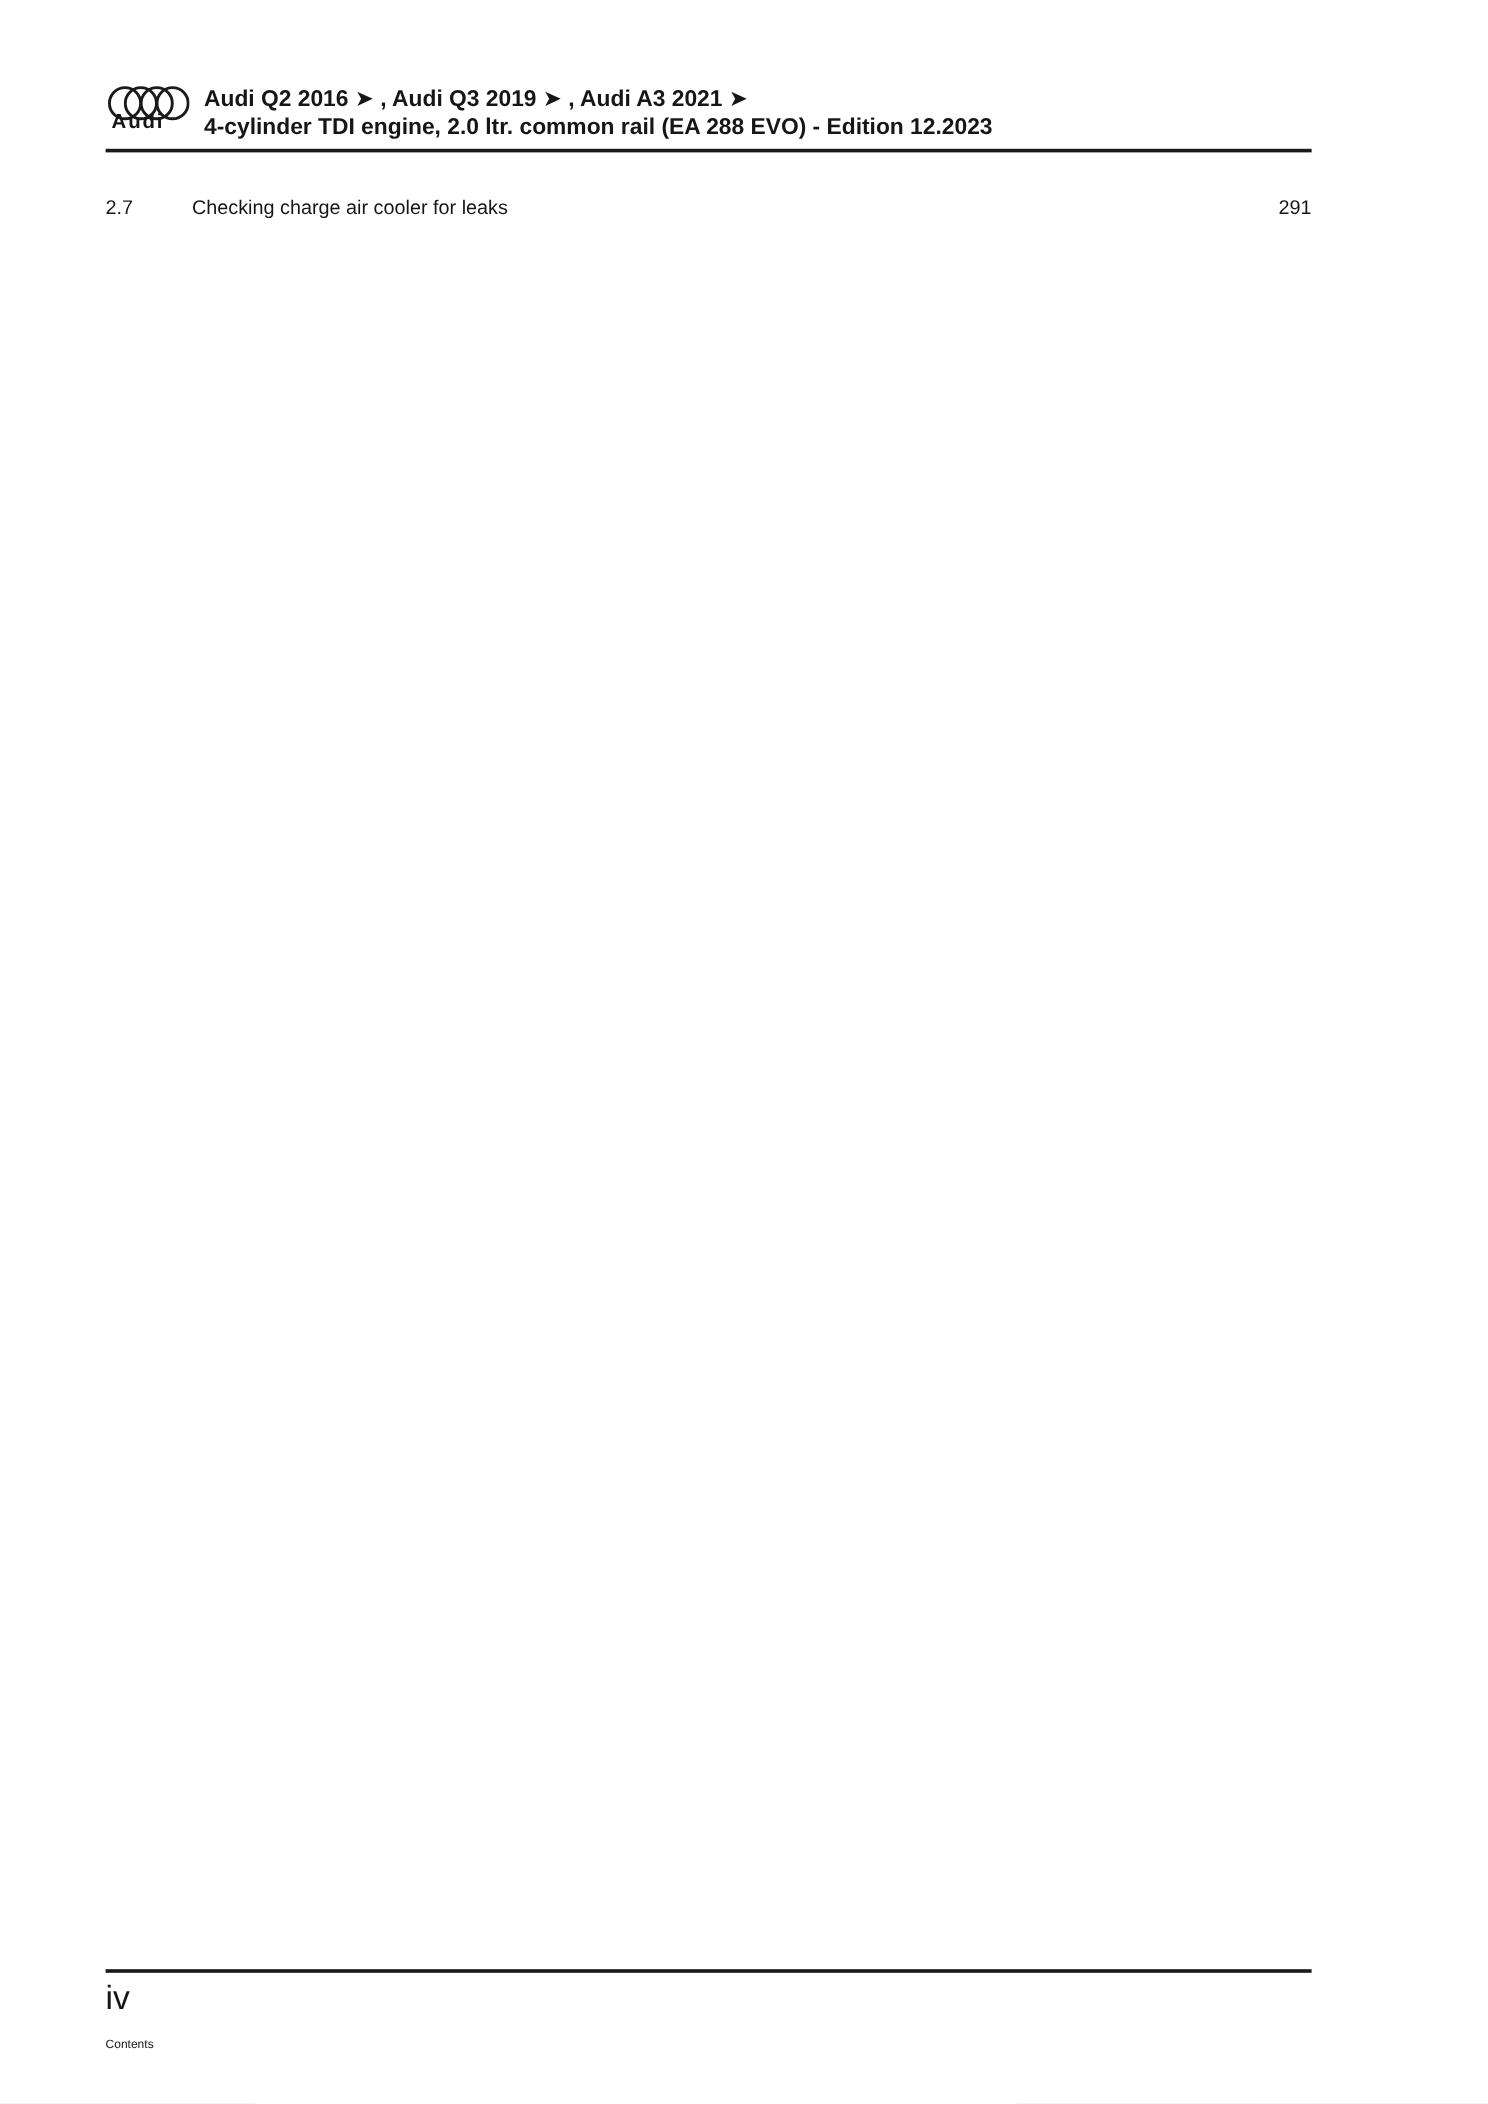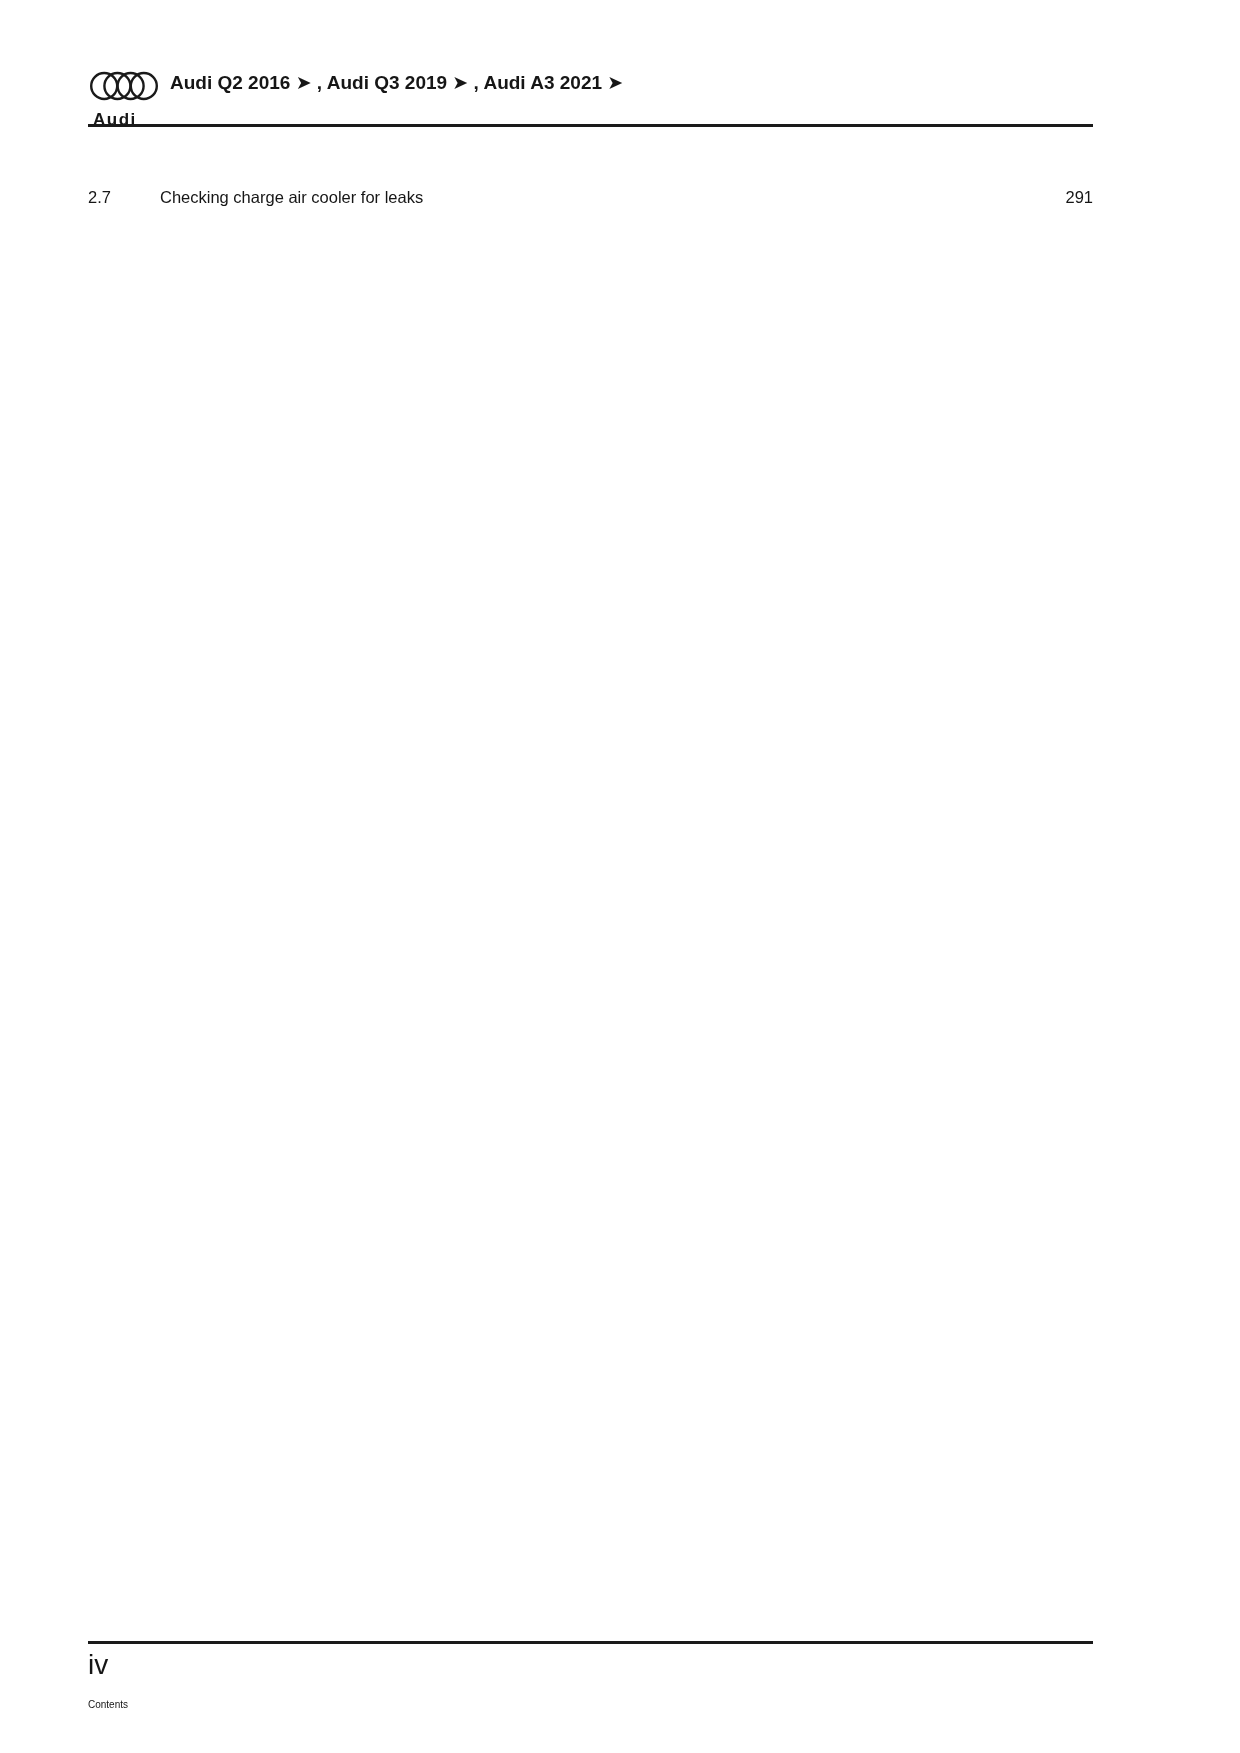--- a/index.html
+++ b/index.html
@@ -9,35 +9,35 @@
     margin:0 auto;
     background:#ffffff;
     color:#161616;
     font-family:"Liberation Sans","DejaVu Sans",sans-serif;
     overflow:hidden;
   }
 
   
   .logo-rings { position:absolute; left:90px; top:71px; }
   .wordmark {
-    position:absolute; left:93px; top:110px;
+    position:absolute; left:93px; top:92px;
     font-size:17px; font-weight:bold; letter-spacing:1.5px;
   }
   .header-text {
     position:absolute; left:170px; top:71px;
     font-size:19px; line-height:23.5px; white-space:nowrap;font-weight:bold;
   }
   .rule { background:#1a1a1a; }
   .header-rule { position:absolute; left:88px; top:124px; width:1005px; height:2.5px; }
 
   
   .toc { position:absolute; left:88px; top:161px; width:1005px; font-size:16.5px; }
   .row { display:flex; align-items:baseline; line-height:24.7px; }
   .row .num   { flex:none; width:72px; }
-  .row .title { flex:none; max-width:840px;margin-top:24px; }
+  .row .title { flex:none; max-width:840px; }
   .row .leader { flex:1 1 auto; align-self:stretch; position:relative; min-width:24px; }
   .row .leader::before {
     content:""; position:absolute; left:10px; right:14px; bottom:4.5px; height:3px;
     background-image:radial-gradient(circle at 1.5px 1.5px, #161616 1.45px, rgba(0,0,0,0) 1.65px);
     background-size:13px 3px; background-repeat:repeat-x;
   }
   .row .page { flex:none; width:48px; text-align:right; }
 
   
   .footer-rule { position:absolute; left:88px; top:1641px; width:1005px; height:3px; }
@@ -58,20 +58,21 @@
       <circle cx="14.2" cy="15" r="13"></circle>
       <circle cx="27.4" cy="15" r="13"></circle>
       <circle cx="40.6" cy="15" r="13"></circle>
       <circle cx="53.8" cy="15" r="13"></circle>
     </g>
   </svg>
   <div class="wordmark">Audi</div>
 
   <div class="header-text">
     <div>Audi Q2 2016 ➤ , Audi Q3 2019 ➤ , Audi A3 2021 ➤</div>
+    <div>4-cylinder TDI engine, 2.0 ltr. common rail (EA 288 EVO) - Edition 12.2023</div>
   </div>
   <div class="rule header-rule"></div>
 
   <main class="toc">
       <div class="row item">
         <span class="num">2.7</span>
         <span class="title">Checking charge air cooler for leaks</span>
         <span class="leader"></span>
         <span class="page">291</span>
       </div>

